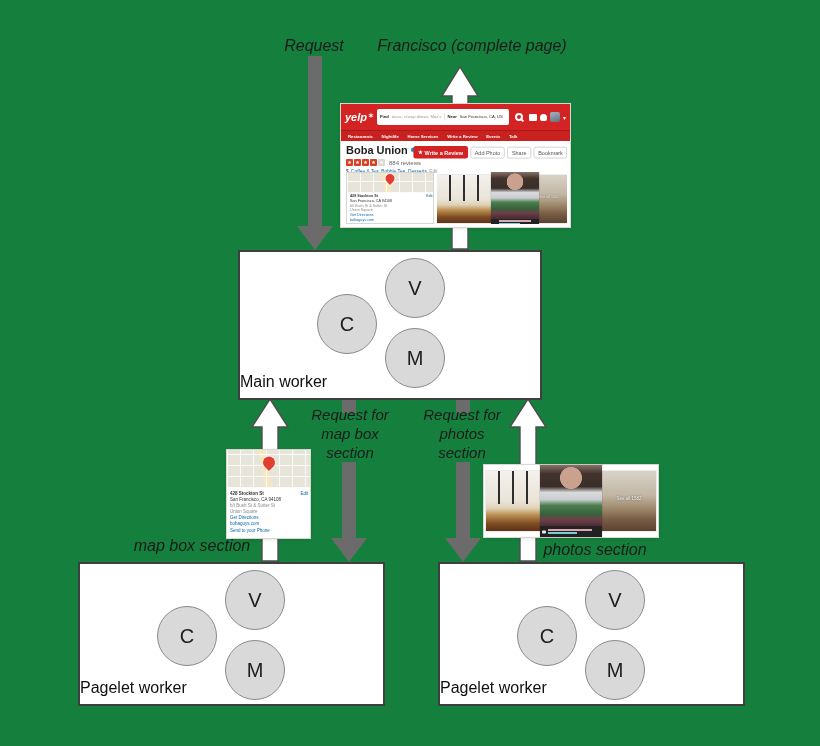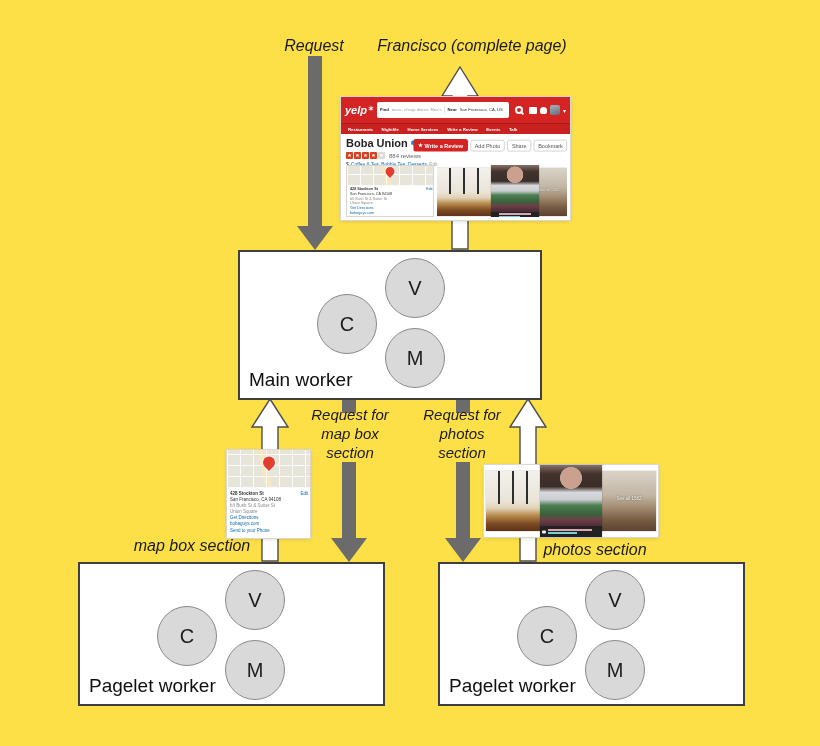--- a/index.html
+++ b/index.html
@@ -1,23 +1,23 @@
 <!DOCTYPE html>
 <html><head>
 <meta charset="utf-8">
 <style>
   *{box-sizing:border-box;margin:0;padding:0}
   body{margin:0;background:#f4f4f2}
-  .canvas{position:relative;width:820px;height:746px;background:#fde047;font-family:"Liberation Sans",sans-serif;overflow:hidden}
+  .canvas{position:relative;width:820px;height:746px;background:#15803d;font-family:"Liberation Sans",sans-serif;overflow:hidden}
   .abs{position:absolute}
   .ital{font-style:italic;color:#1a1a1a}
   .diag-label{font-size:16px;text-align:center;white-space:pre-line;line-height:1.25}
   .mid-label{font-size:15px;text-align:center;white-space:pre-line;line-height:1.25}
   .box{position:absolute;background:#fff;border:2px solid #3f3f3f}
-  .worker-label{position:absolute;left:9px;bottom:7px;font-size:19px;color:#0f0f0f}
+  .worker-label{position:absolute;left:0;bottom:7px;font-size:16px;color:#0f0f0f}
   .circle{position:absolute;width:60px;height:60px;border-radius:50%;background:#d9d9d9;border:1px solid #8a8a8a;display:flex;align-items:center;justify-content:center;font-size:20px;color:#1c1c1c}
   .circle.v{left:145px;top:6px}
   .circle.c{left:77px;top:42px}
   .circle.m{left:145px;top:76px}
   .stub{position:absolute;width:14px;background:#6b6b6b}
   .shot{position:absolute;background:#fff;box-shadow:0 0 0 1px #d9d7d2,0 1px 4px rgba(0,0,0,.18)}
 
   
   .y-head{height:26px;background:#d32323;display:flex;align-items:center;padding:0 4px;gap:3px}
   .y-logo{color:#fff;font-weight:bold;font-style:italic;font-size:11px;display:flex;align-items:flex-start;line-height:1}
@@ -122,21 +122,21 @@
     <div class="circle m">M</div>
     <div class="worker-label">Pagelet worker</div>
   </div>
   <div class="box" style="left:438px;top:562px;width:307px;height:144px">
     <div class="circle v">V</div>
     <div class="circle c">C</div>
     <div class="circle m">M</div>
     <div class="worker-label">Pagelet worker</div>
   </div>
 
-  <div class="shot" style="left:341px;top:97px;width:229px;height:123px">
+  <div class="shot" style="left:341px;top:104px;width:229px;height:123px">
     <div class="y-head">
       <div class="y-logo">
           <span>yelp</span>
           <span class="burst">✶</span>
         </div>
       <div class="y-search">
         <div class="y-search-inner">
           <span class="y-b">Find</span>
           <span class="y-find-hint">tacos, cheap dinner, Max's</span>
           <span class="y-sdiv"></span>

